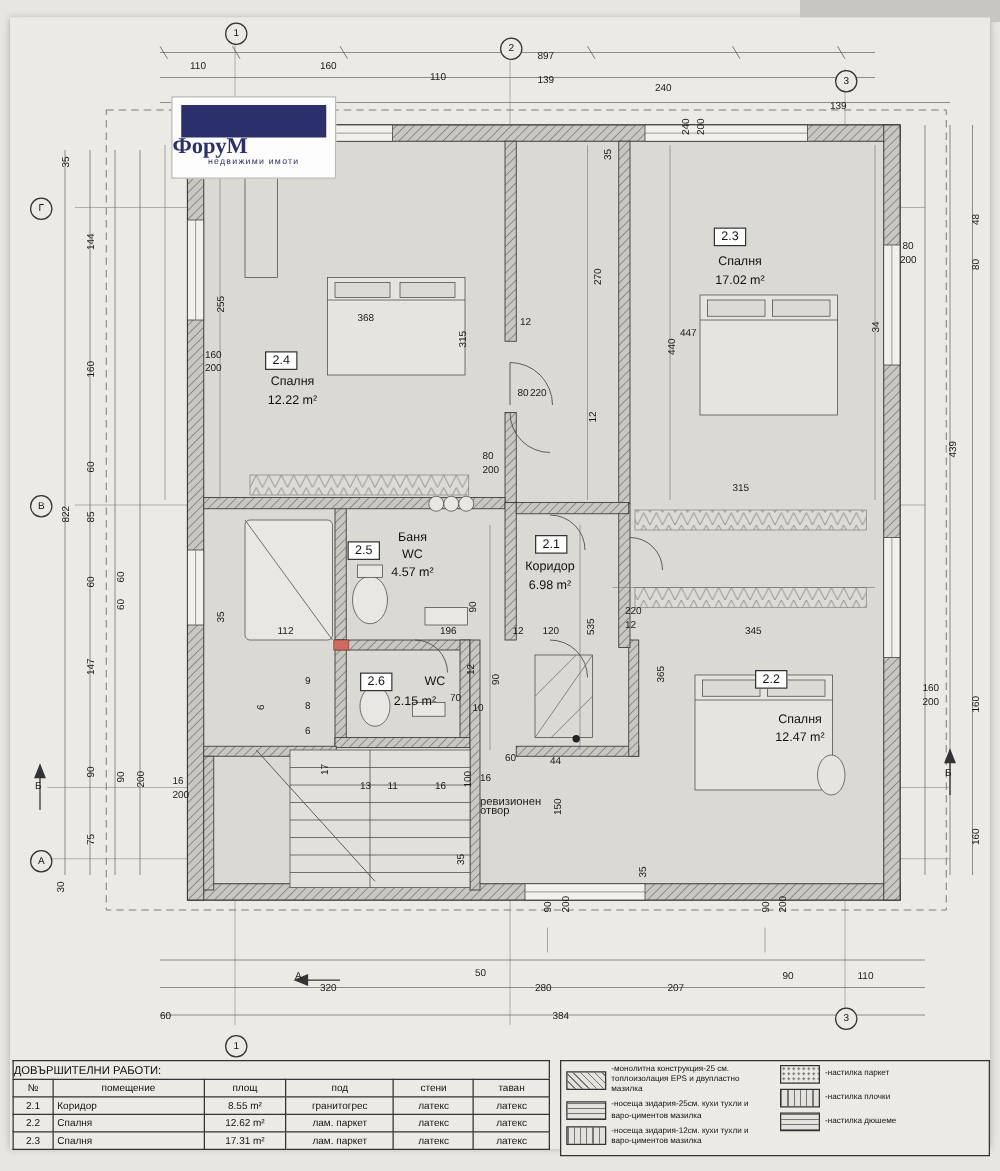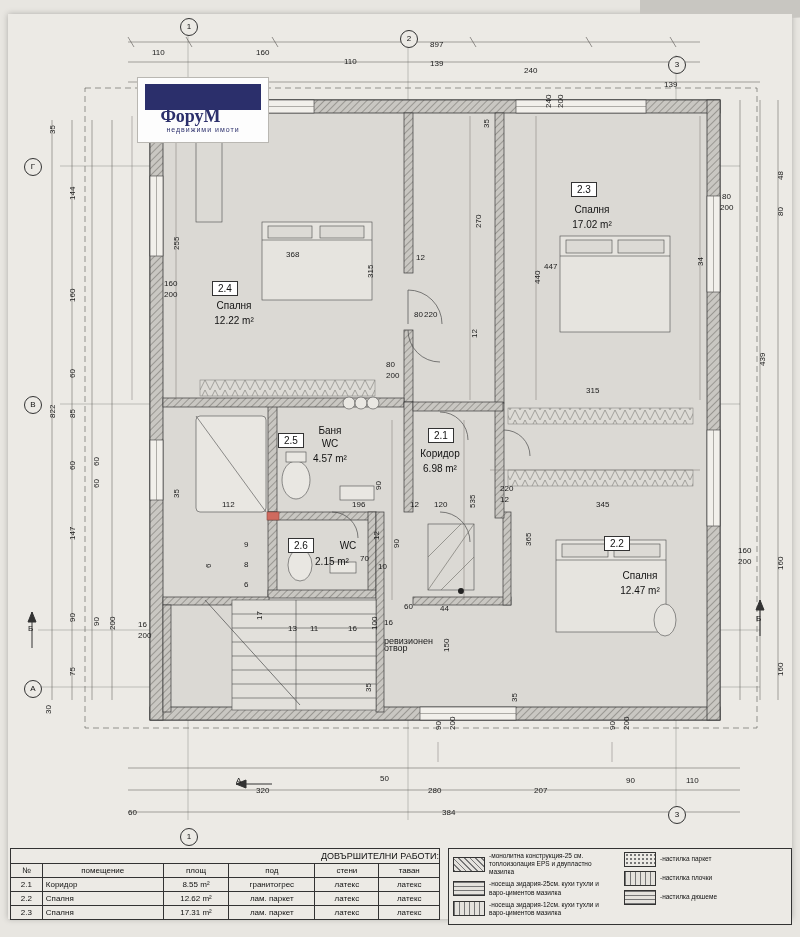--- a/index.html
+++ b/index.html
@@ -61,41 +61,41 @@
   
   .logo{
     position:absolute;left:137px;top:77px;width:130px;height:64px;
     background:#fdfdfd;border:1px solid #b9b7b2;
   }
   .logo-bar{
     position:absolute;left:7px;top:6px;width:116px;height:26px;
     background:#2b2f6b;
   }
   .logo-text{
-    position:absolute;left:0;top:28px;width:105px;text-align:center;
+    position:absolute;left:0;top:28px;width:105px;
     font-size:18px;font-weight:bold;color:#2b2f6b;
     font-family:"Liberation Serif", serif;
   }
   .logo-sub{
     position:absolute;left:0;top:48px;width:130px;text-align:center;
     font-size:7px;color:#2b2f6b;letter-spacing:1px;
   }
   .watermark{
     position:absolute;left:120px;top:820px;
     font-size:21px;font-weight:bold;color:#b08a8a;
     opacity:.75;letter-spacing:.5px;
     font-family:"Liberation Serif", serif;
   }
   
   .tbl-wrap{
     position:absolute;left:10px;top:848px;width:430px;
     font-size:8px;color:#111;
   }
   .tbl-title{
-    text-align:right;font-size:9px;padding:2px 0;border:1px solid #333;
+    text-align:left;font-size:9px;padding:2px 0;border:1px solid #333;
     border-bottom:none;background:#eceae5;
   }
   table.works{
     border-collapse:collapse;width:100%;background:#eceae5;
   }
   table.works td,table.works th{
     border:1px solid #333;padding:2px 3px;font-size:8px;font-weight:normal;
     text-align:center;color:#111;
   }
   table.works td.name{text-align:left;}

